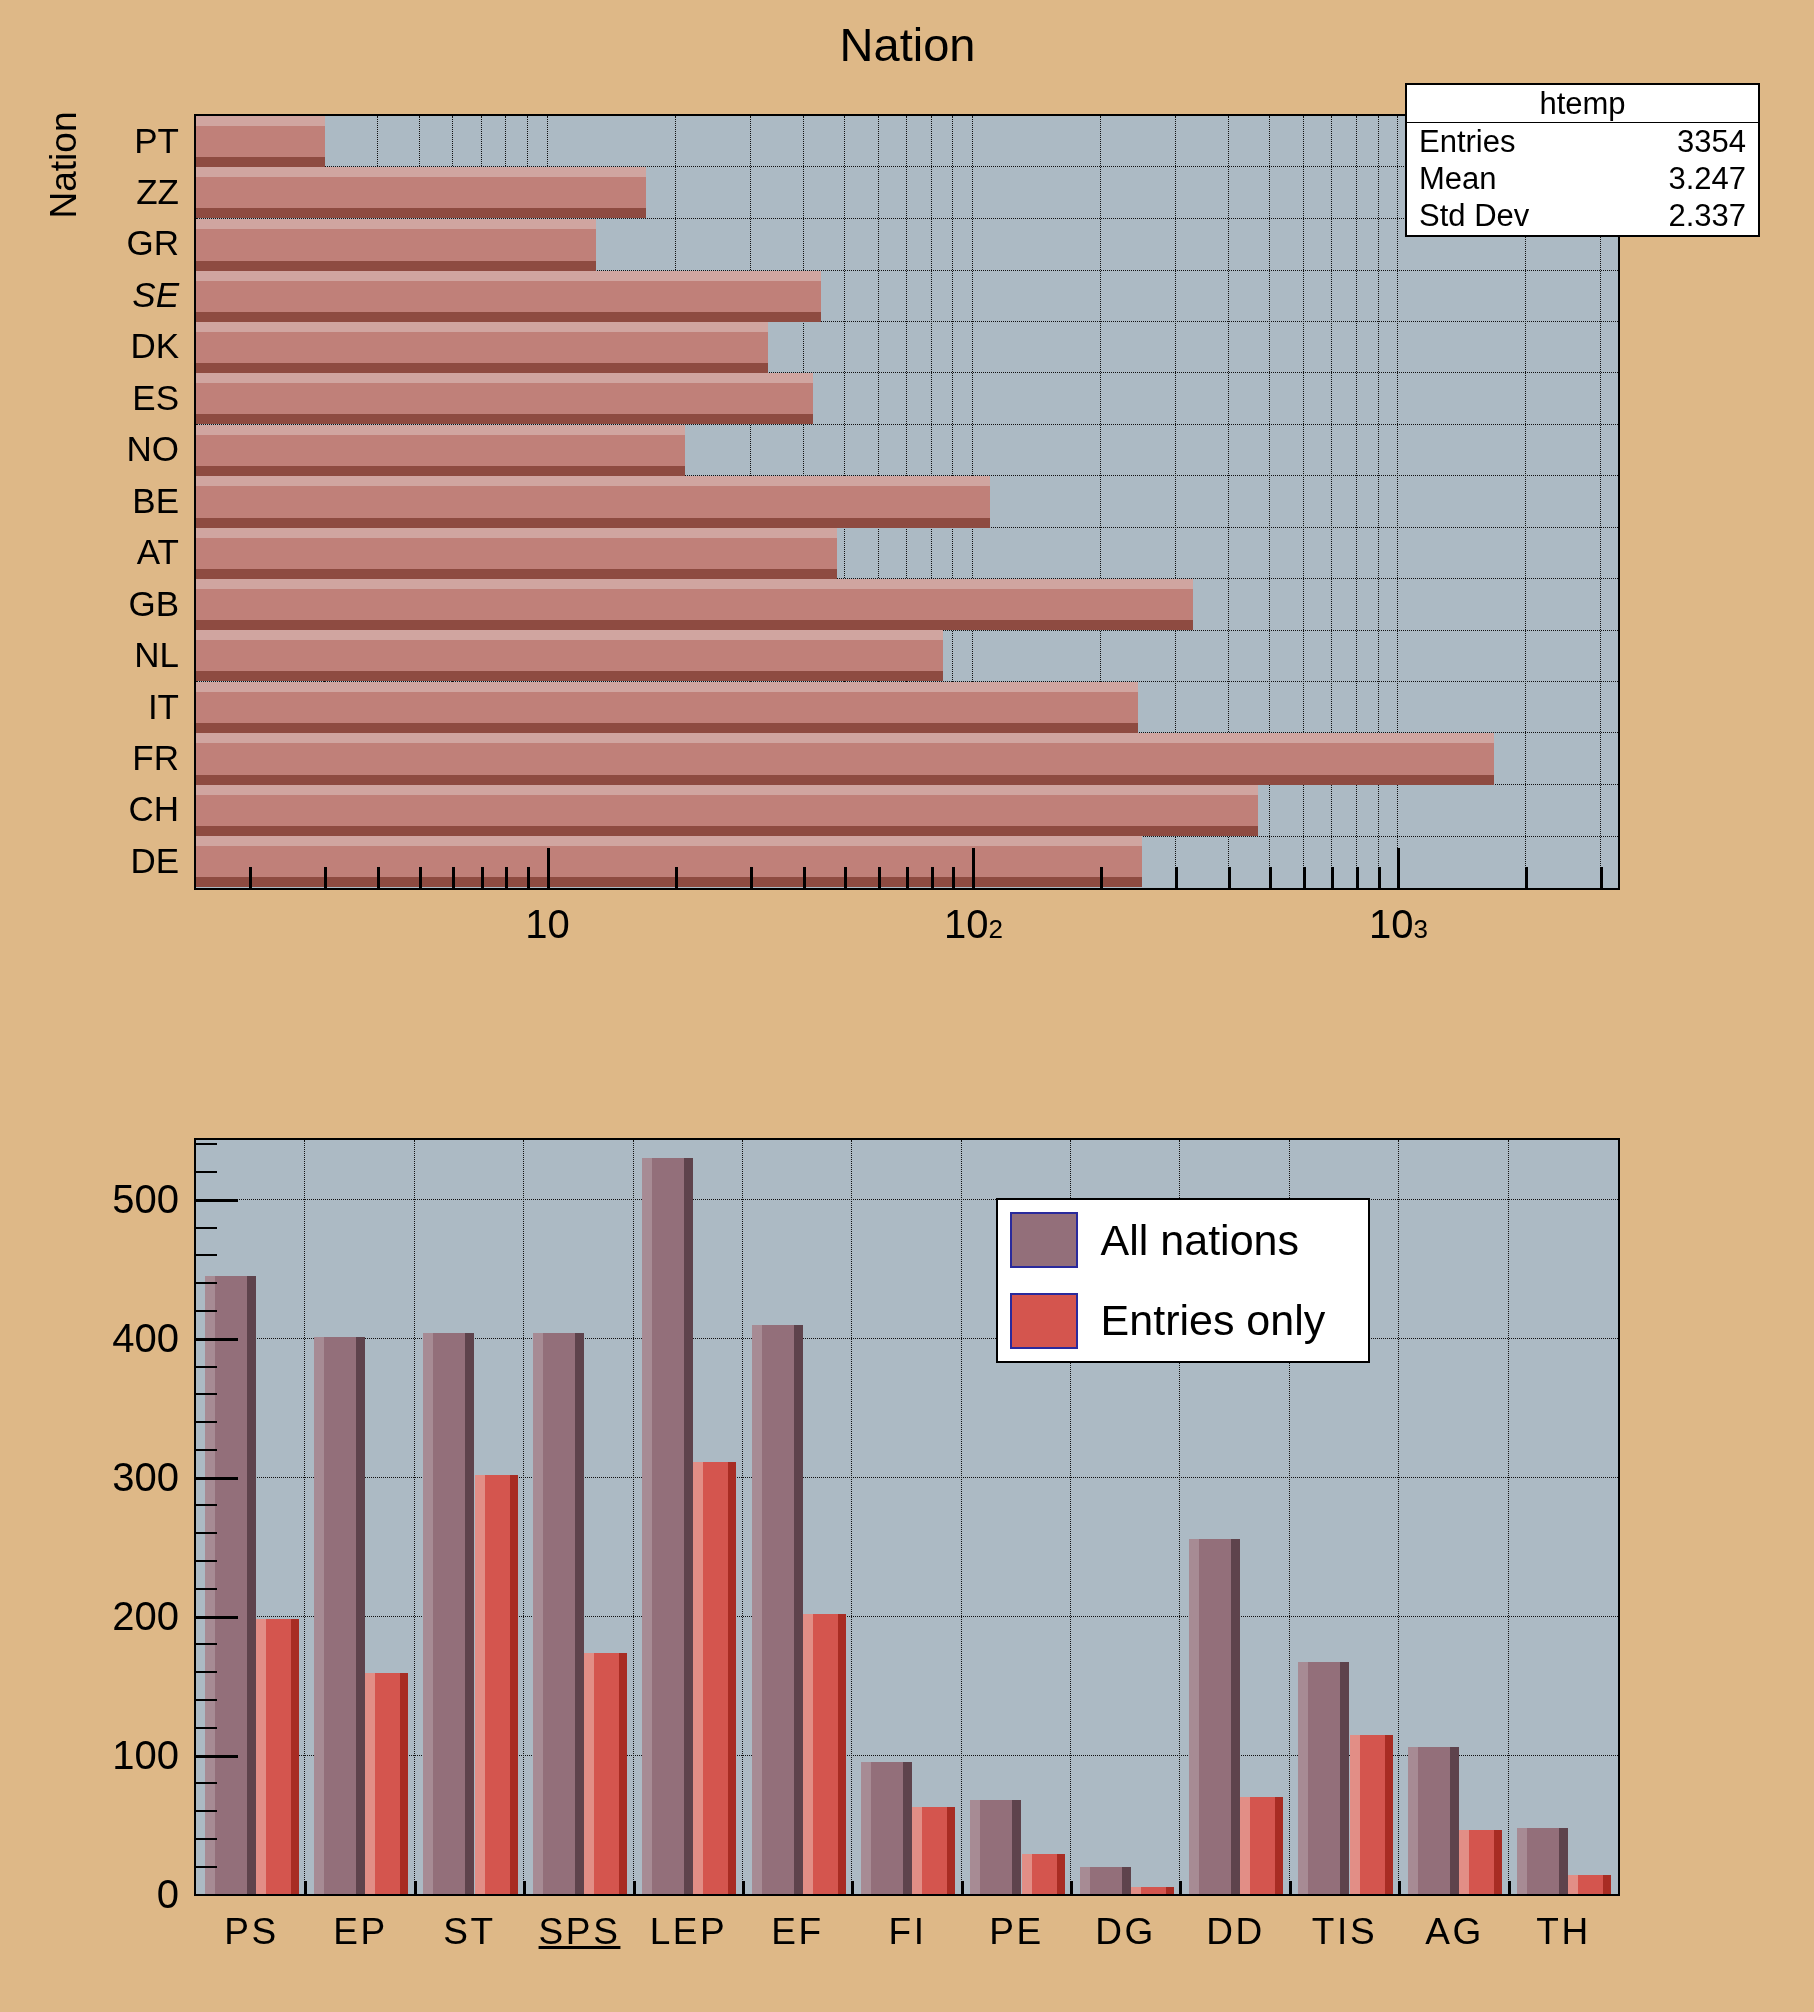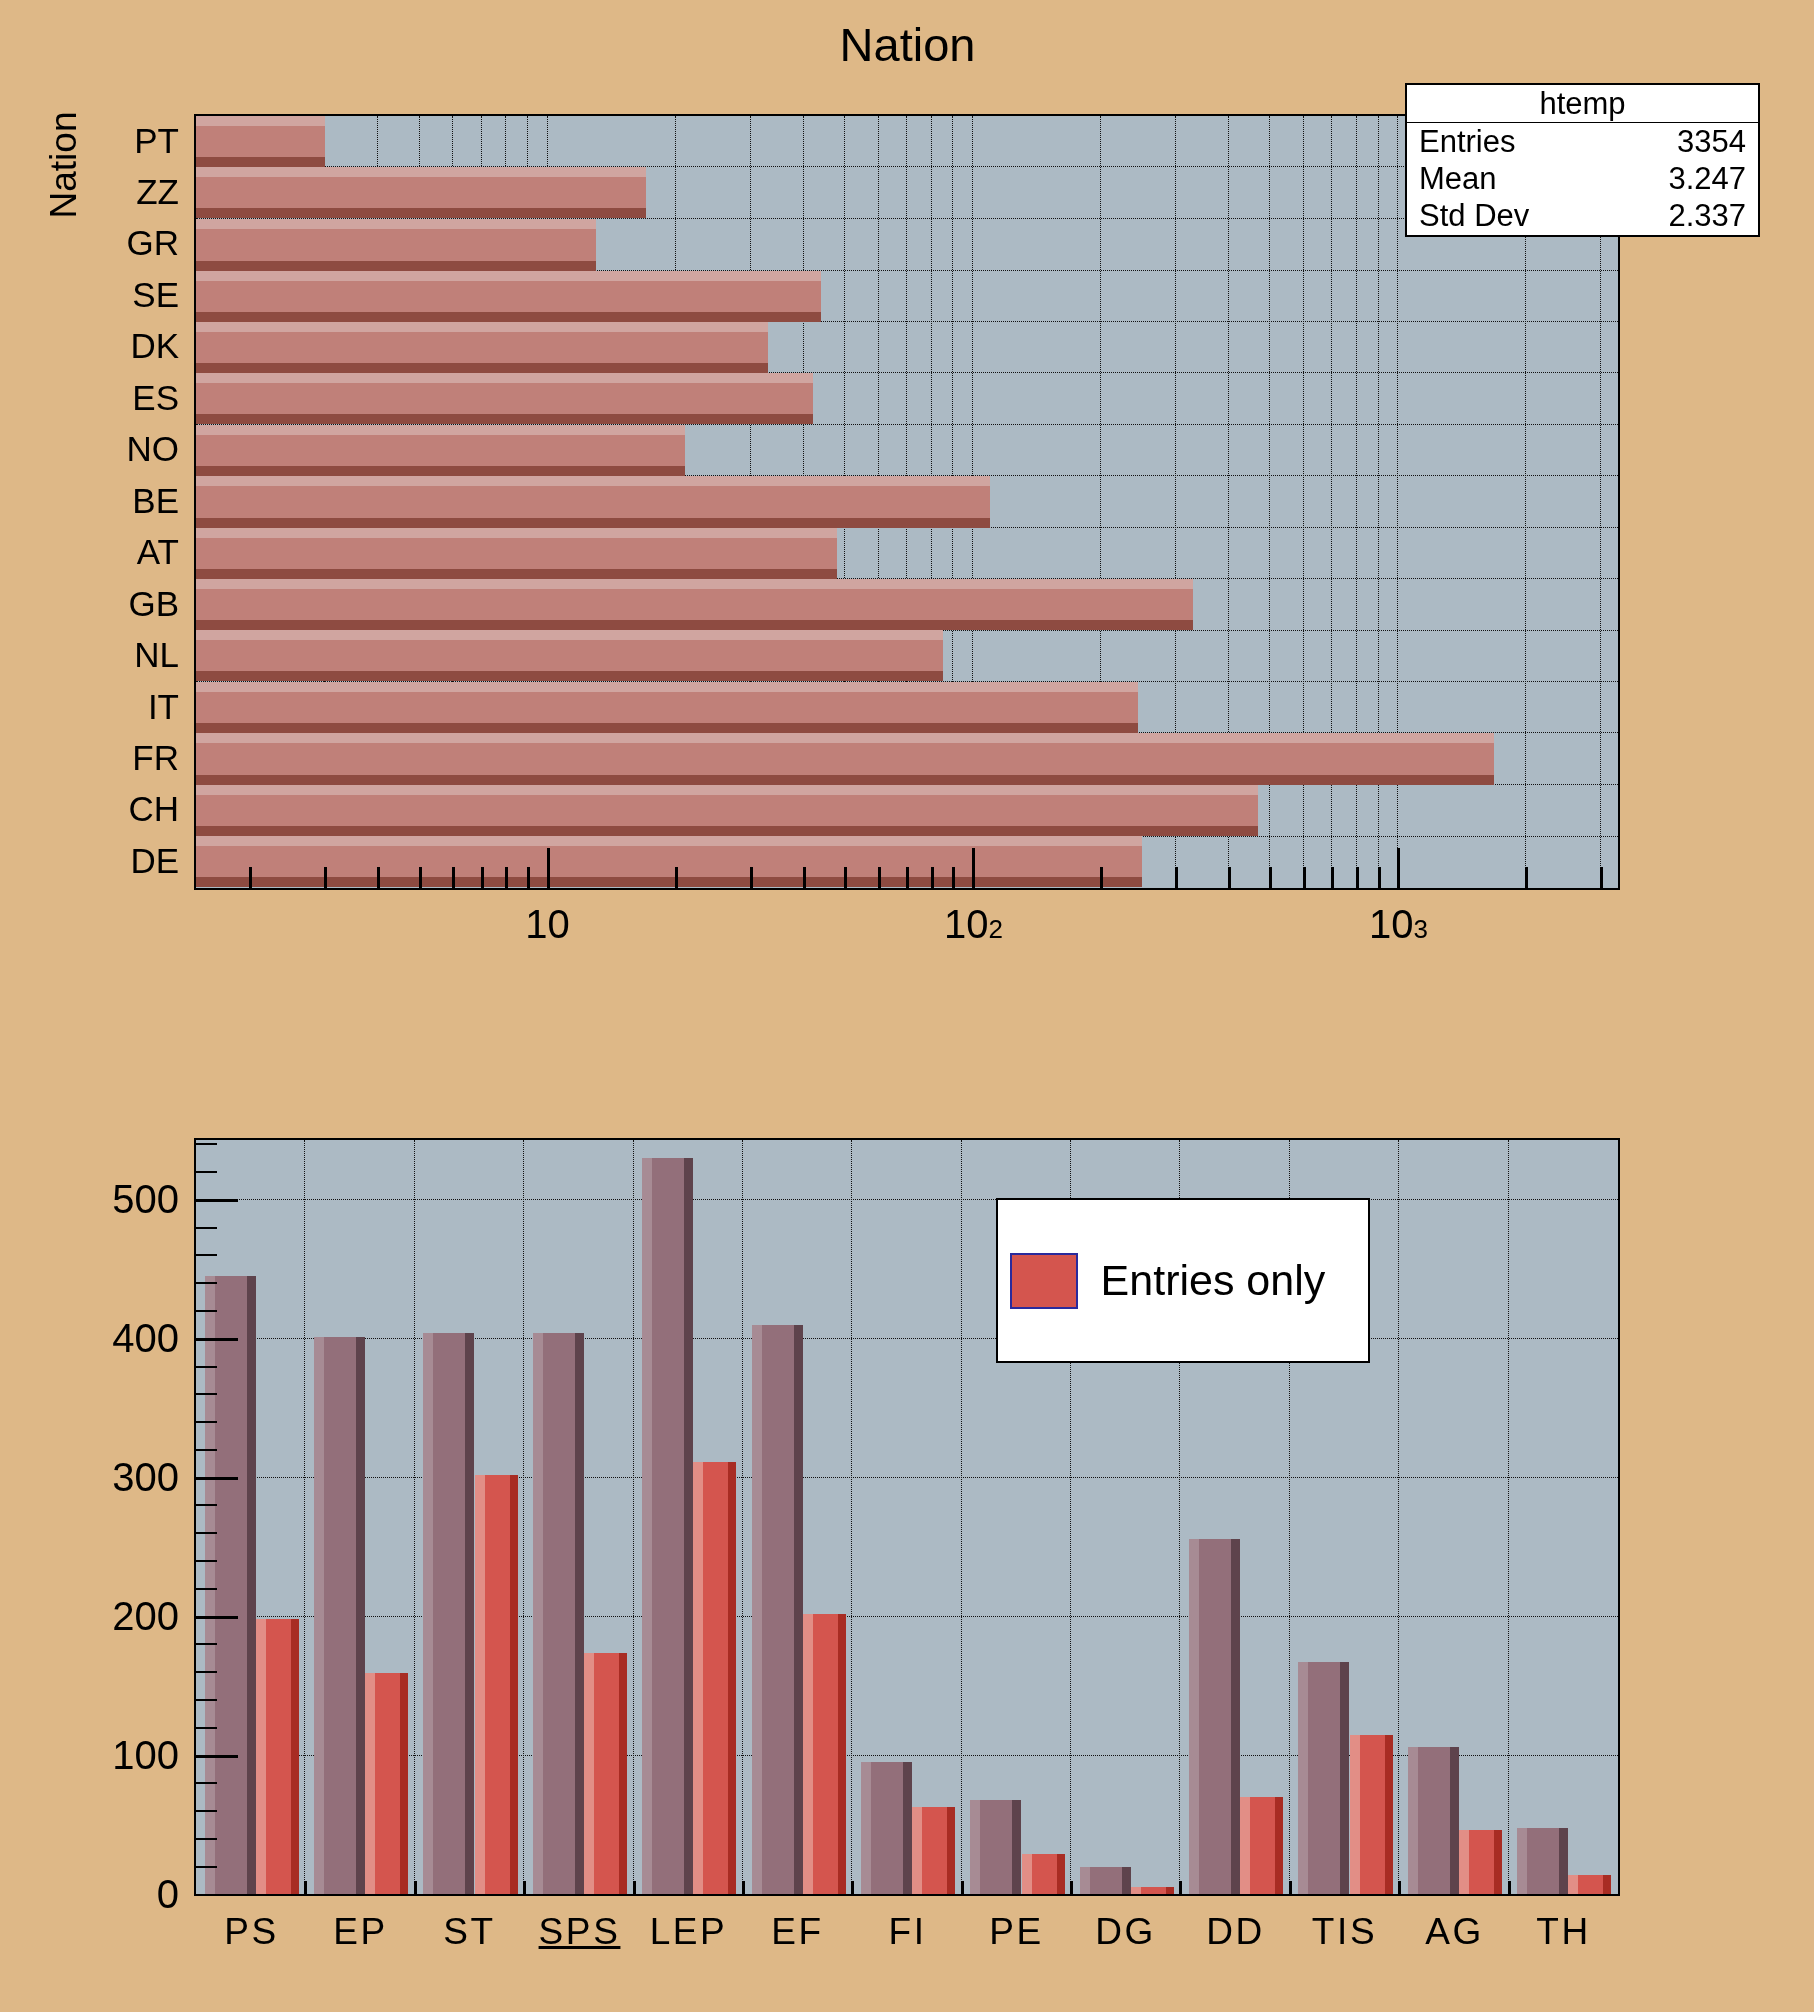--- a/index.html
+++ b/index.html
@@ -272,30 +272,34 @@
         <div class="bar" style="left: 1154px; width: 43px; top: 595px; height: 160px; background: linear-gradient(90deg, rgb(226, 142, 134) 0px, rgb(226, 142, 134) 9.6px, rgb(212, 85, 78) 9.6px, rgb(212, 85, 78) 35px, rgb(168, 44, 35) 35px, rgb(168, 44, 35) 43px);"></div>
         <div class="bar" style="left: 1212px; width: 51px; top: 607px; height: 147px; background: linear-gradient(90deg, rgb(167, 139, 148) 0px, rgb(167, 139, 148) 10.4px, rgb(147, 111, 122) 10.4px, rgb(147, 111, 122) 42px, rgb(94, 67, 76) 42px, rgb(94, 67, 76) 51px);"></div>
         <div class="bar" style="left: 1263px; width: 43px; top: 690px; height: 64px; background: linear-gradient(90deg, rgb(226, 142, 134) 0px, rgb(226, 142, 134) 9.6px, rgb(212, 85, 78) 9.6px, rgb(212, 85, 78) 35px, rgb(168, 44, 35) 35px, rgb(168, 44, 35) 43px);"></div>
         <div class="bar" style="left: 1321px; width: 51px; top: 688px; height: 67px; background: linear-gradient(90deg, rgb(167, 139, 148) 0px, rgb(167, 139, 148) 10.4px, rgb(147, 111, 122) 10.4px, rgb(147, 111, 122) 42px, rgb(94, 67, 76) 42px, rgb(94, 67, 76) 51px);"></div>
         <div class="bar" style="left: 1372px; width: 43px; top: 735px; height: 19.4px; background: linear-gradient(90deg, rgb(226, 142, 134) 0px, rgb(226, 142, 134) 9.6px, rgb(212, 85, 78) 9.6px, rgb(212, 85, 78) 35px, rgb(168, 44, 35) 35px, rgb(168, 44, 35) 43px);"></div>
       </div>
   </div>
 
   <div class="legend">
     <div class="legend-entry">
+      <span class="swatch" id="swatch-all" style="background: rgb(147, 111, 122); border-color: rgb(42, 42, 156);"></span>
+      <span class="legend-label" style="font-size:43px;">All nations</span>
+    </div>
+    <div class="legend-entry">
       <span class="swatch" id="swatch-french" style="background: rgb(212, 85, 78); border-color: rgb(42, 42, 156);"></span>
       <span class="legend-label" style="font-size:43px;">Entries only</span>
     </div>
   </div>
 
   <div id="axis-labels-layer">
       <div class="cat-label" style="left: 31px; width: 148px; top: 120px;">PT</div>
       <div class="cat-label" style="left: 31px; width: 148px; top: 171px;">ZZ</div>
       <div class="cat-label" style="left: 31px; width: 148px; top: 222px;">GR</div>
-      <div class="cat-label" style="left: 31px; width: 148px; top: 274px;">SE</div>
+      <div class="cat-label" style="left: 31px; width: 148px; top: 274px; font-style: italic;">SE</div>
       <div class="cat-label" style="left: 31px; width: 148px; top: 325px;">DK</div>
       <div class="cat-label" style="left: 31px; width: 148px; top: 377px;">ES</div>
       <div class="cat-label" style="left: 31px; width: 148px; top: 428px;">NO</div>
       <div class="cat-label" style="left: 31px; width: 148px; top: 480px;">BE</div>
       <div class="cat-label" style="left: 31px; width: 148px; top: 531px;">AT</div>
       <div class="cat-label" style="left: 31px; width: 148px; top: 583px;">GB</div>
       <div class="cat-label" style="left: 31px; width: 148px; top: 634px;">NL</div>
       <div class="cat-label" style="left: 31px; width: 148px; top: 686px;">IT</div>
       <div class="cat-label" style="left: 31px; width: 148px; top: 737px;">FR</div>
       <div class="cat-label" style="left: 31px; width: 148px; top: 788px;">CH</div>

